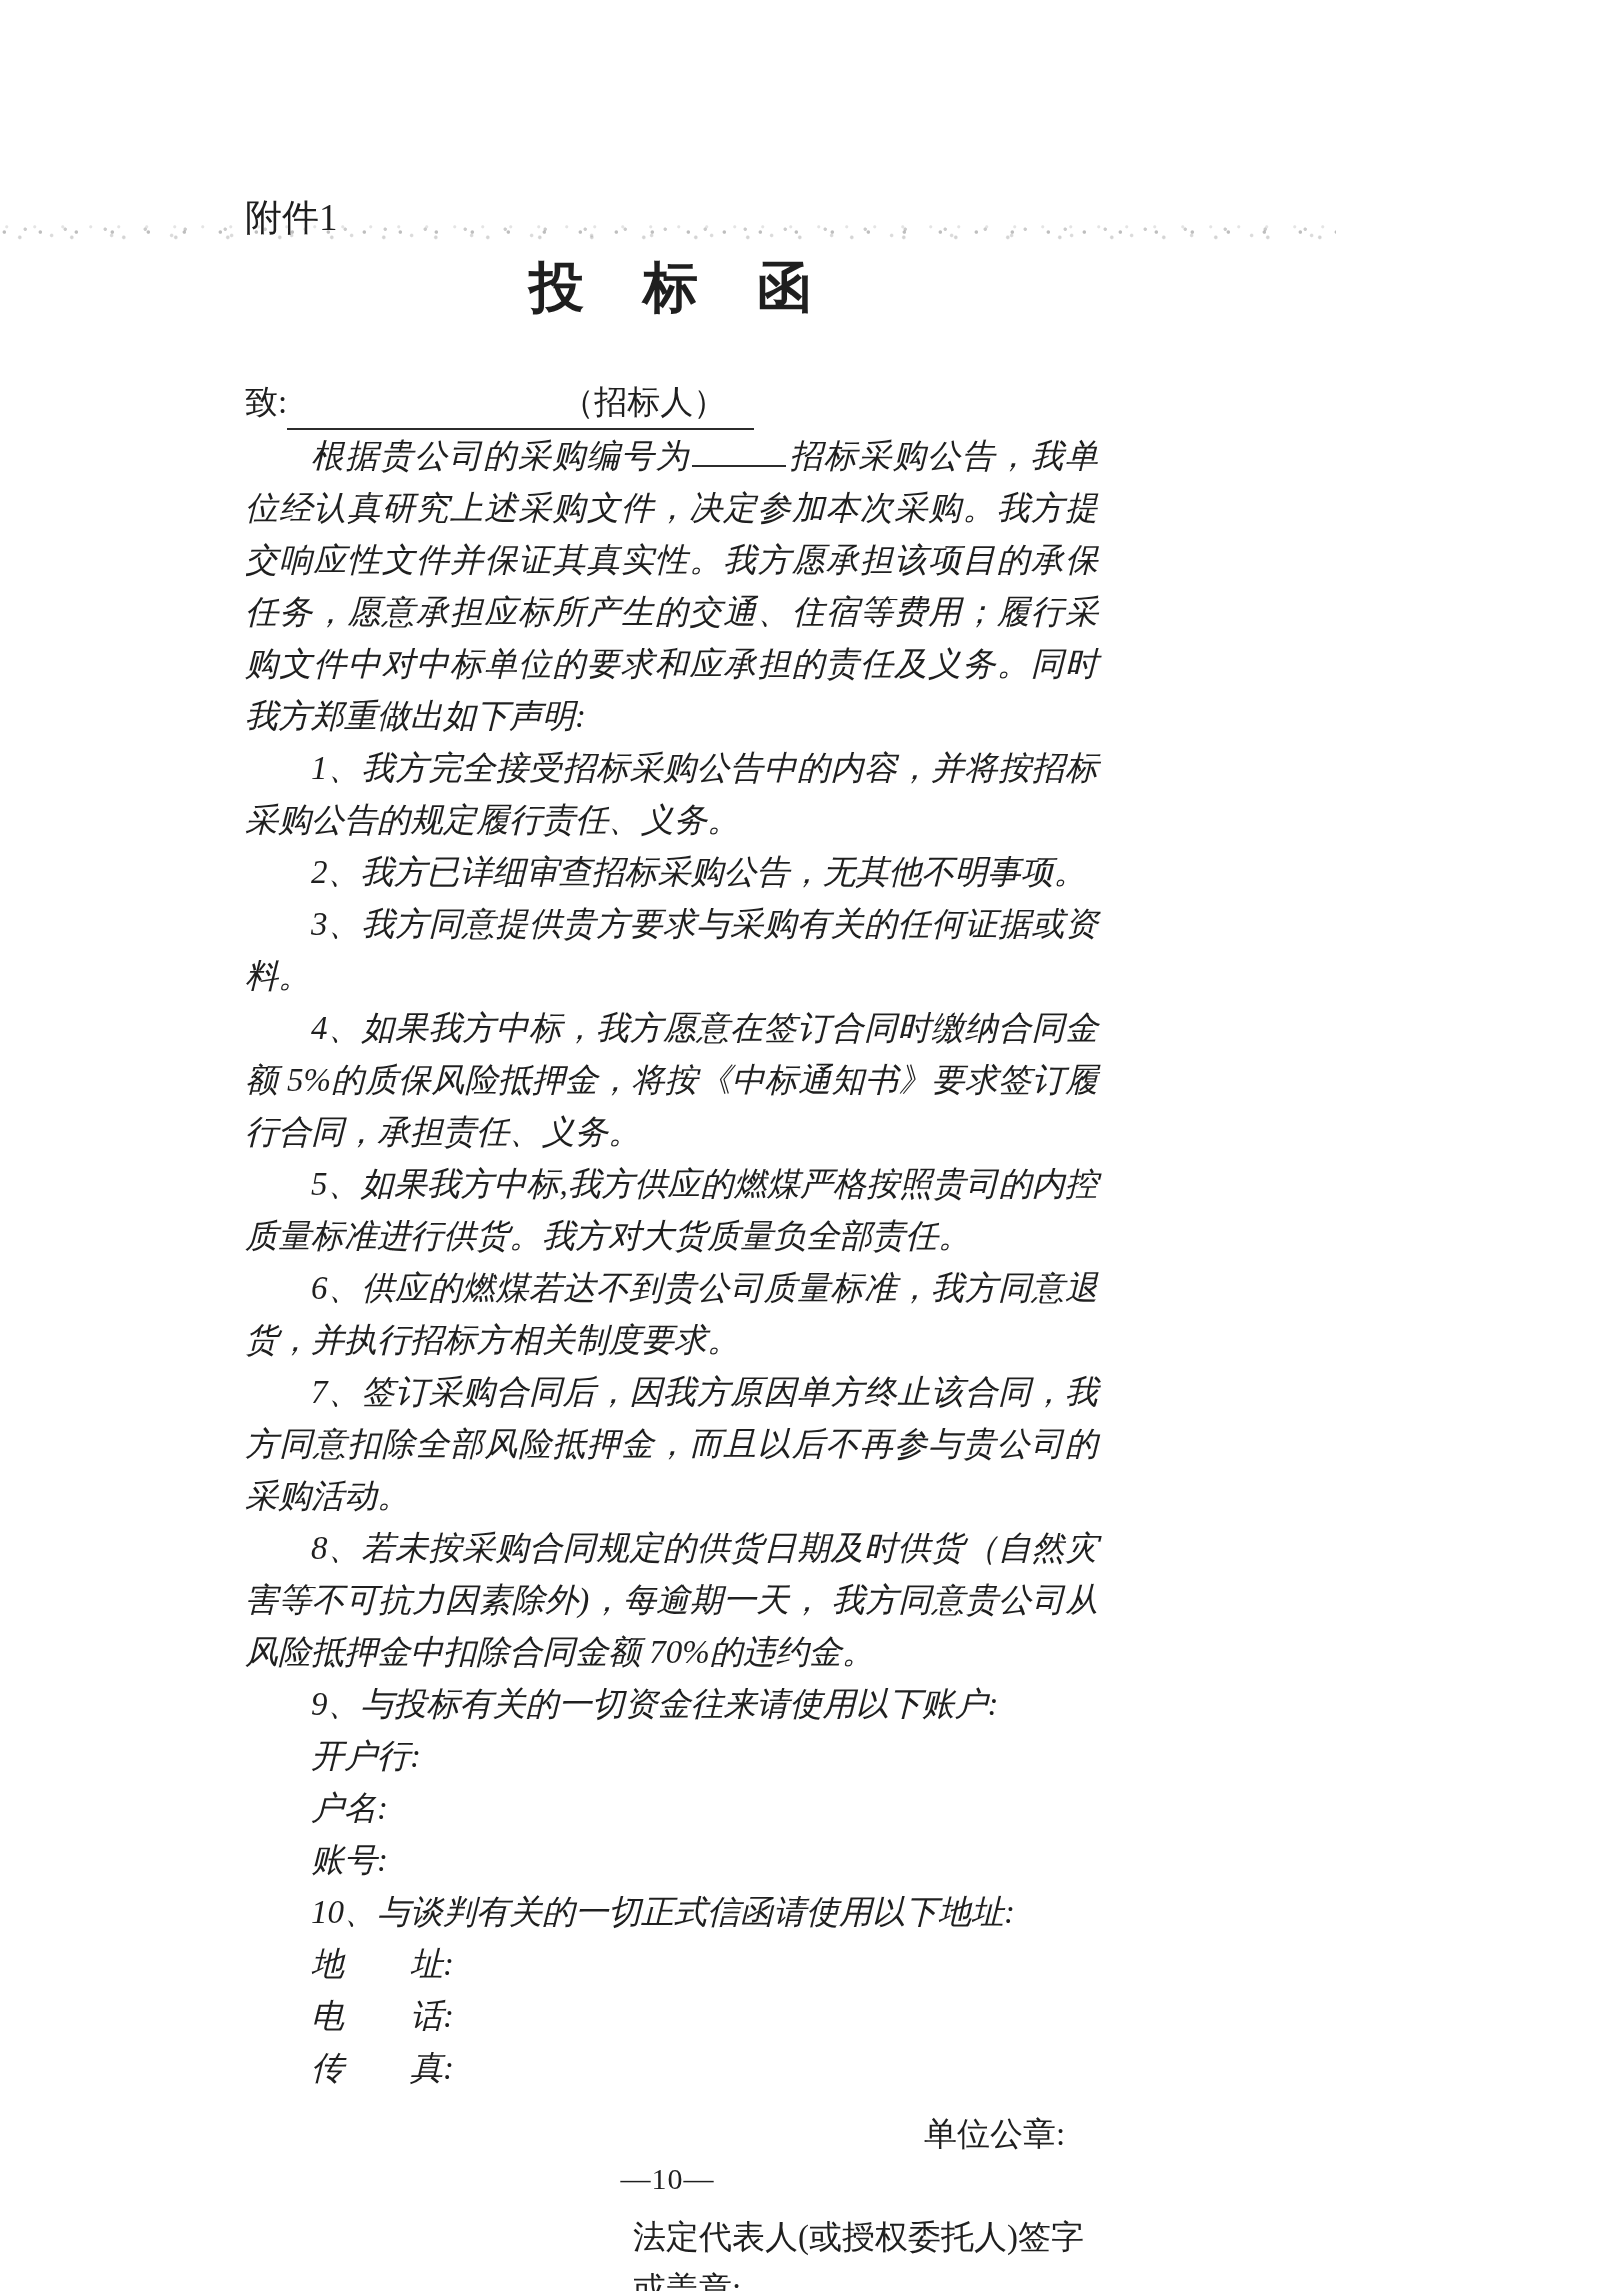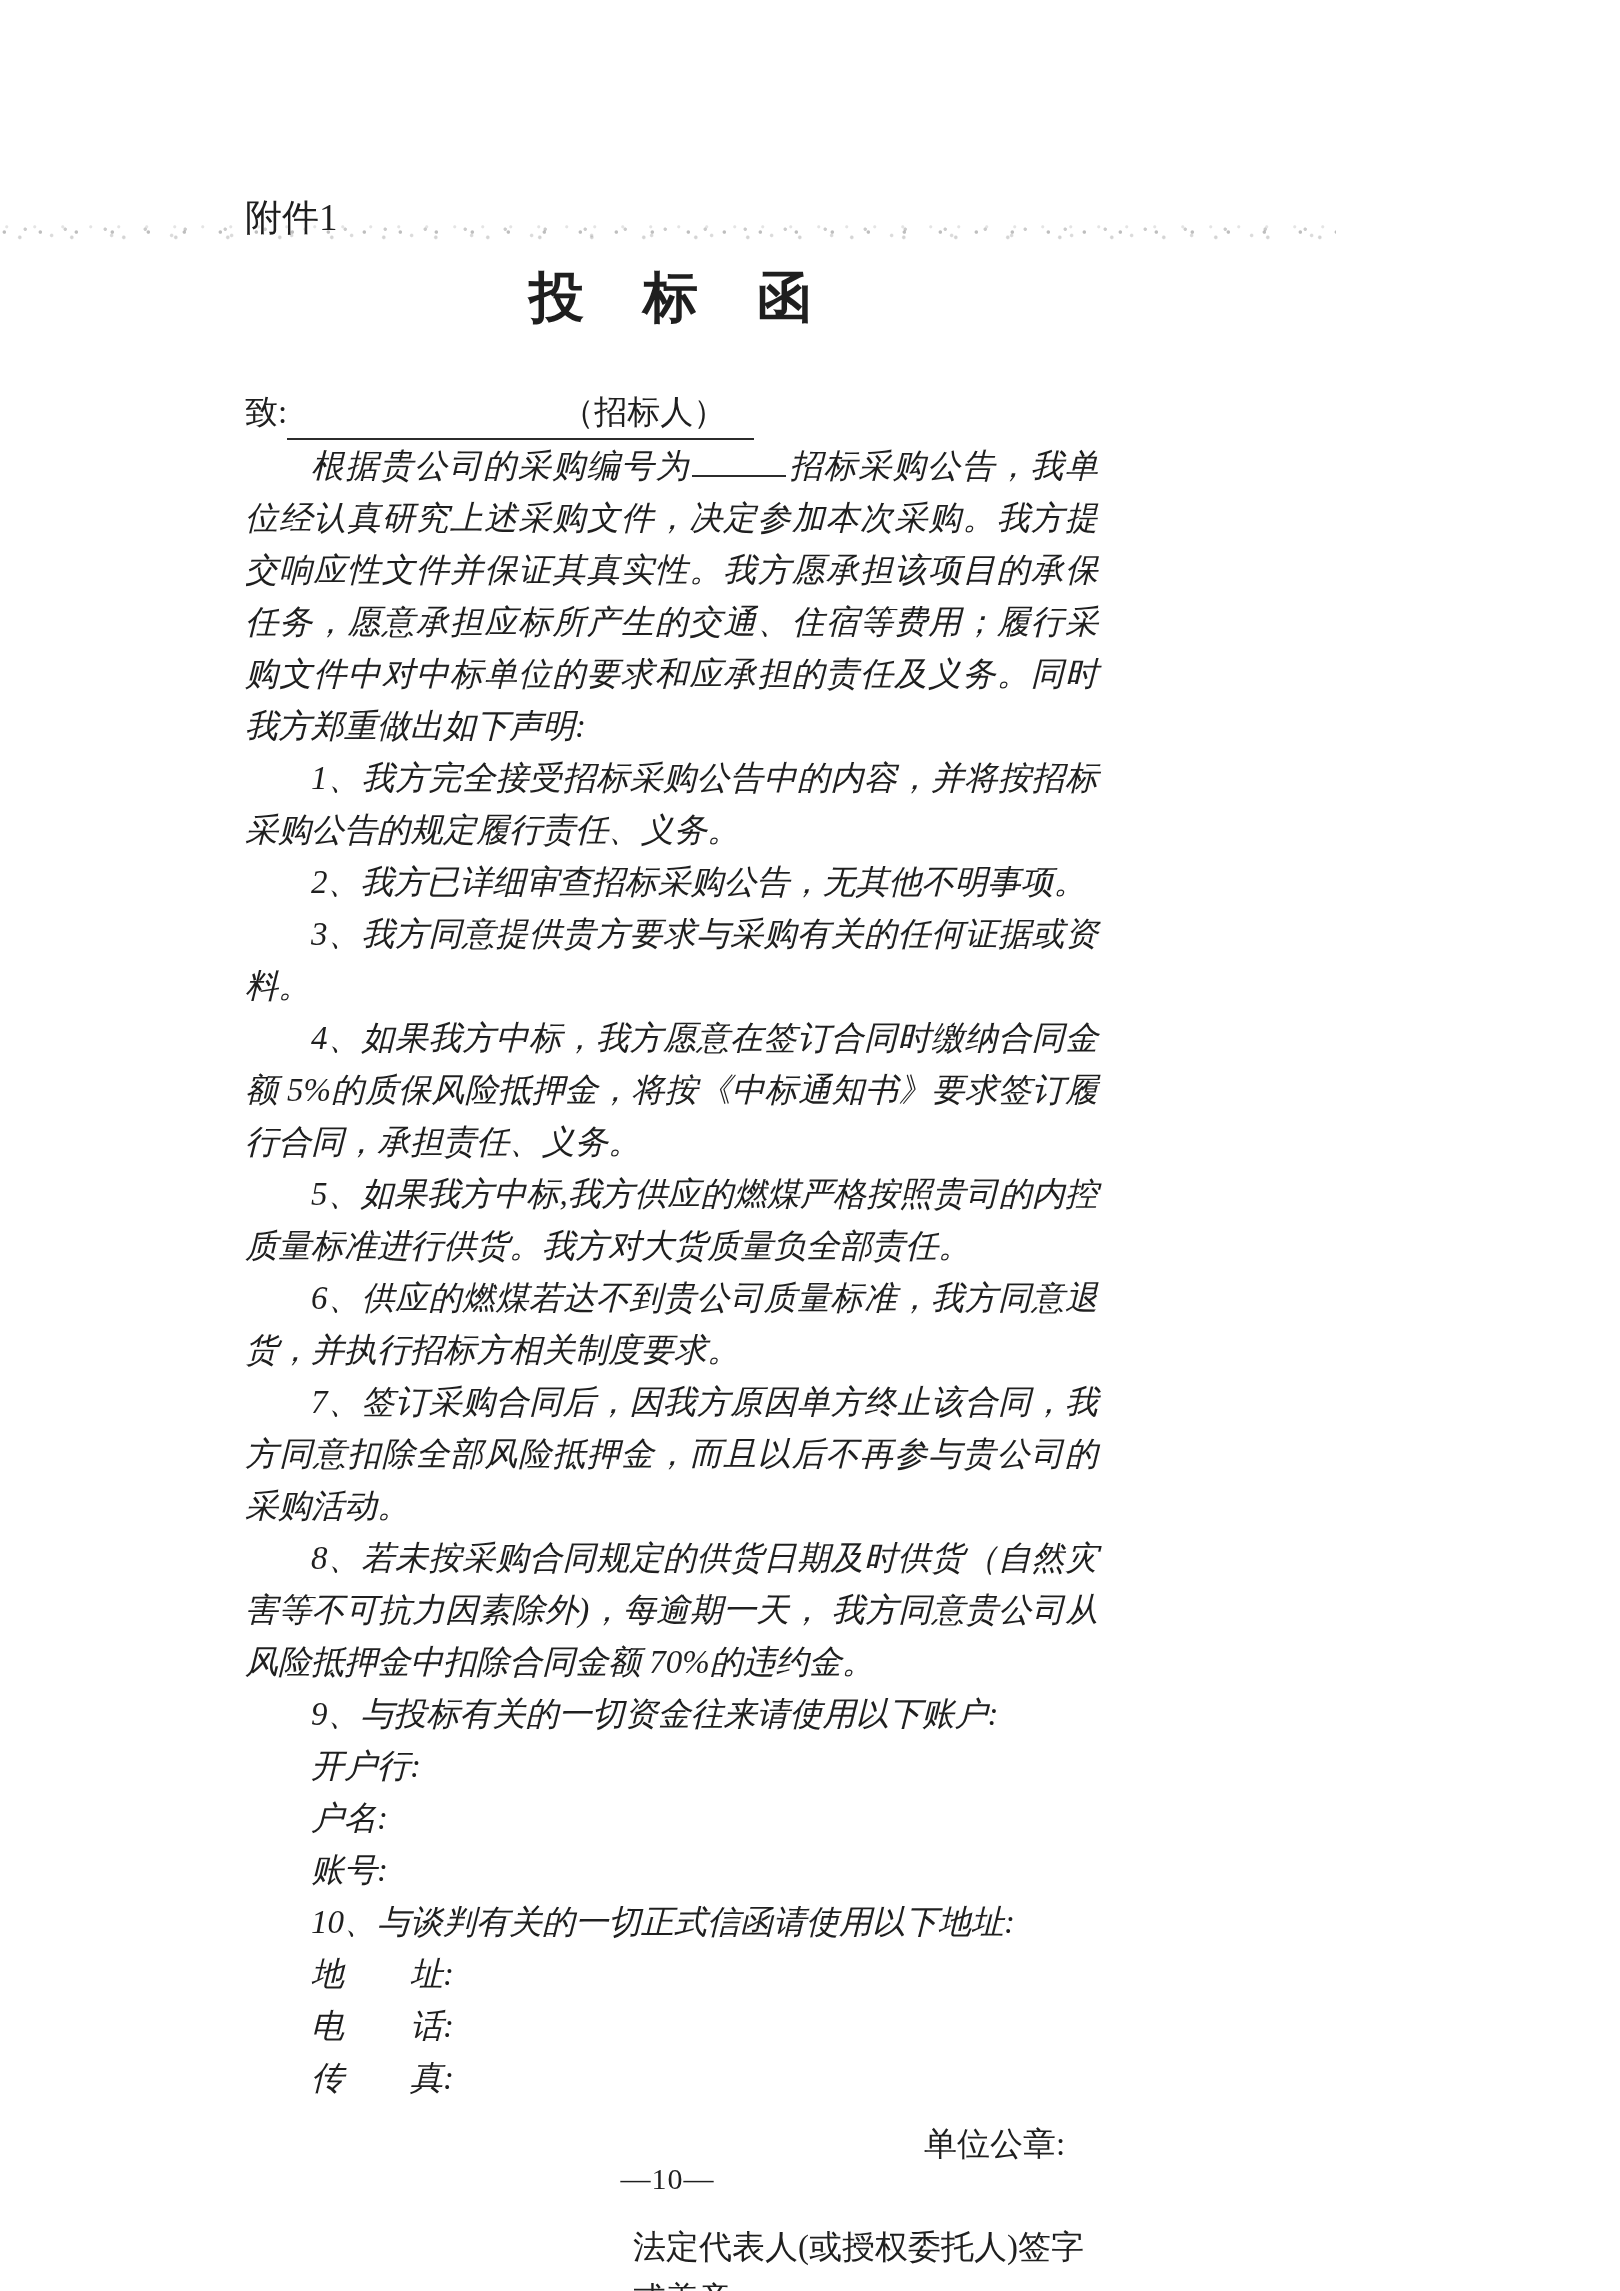--- a/index.html
+++ b/index.html
@@ -25,21 +25,21 @@
     background-size:36px 23.5px,52px 23.5px,40px 23.5px,60px 23.5px,28px 23.5px;
     opacity:.55;
     pointer-events:none;
   }
   .speck{
     position:absolute;width:4.9px;height:4.9px;border-radius:50%;
     background:#8d8d8d;opacity:.8;
   }
   .attachment{font-size:37px;line-height:43px;}
   .doc-title{
-    margin:22px 0 0 0;
+    margin:12px 0 0 0;
     text-align:center;
     font-size:55px;font-weight:bold;
     letter-spacing:2px;
   }
   .salutation{
     margin-top:51px;
     font-size:33px;line-height:52px;
     white-space:nowrap;
   }
   .u-group{

